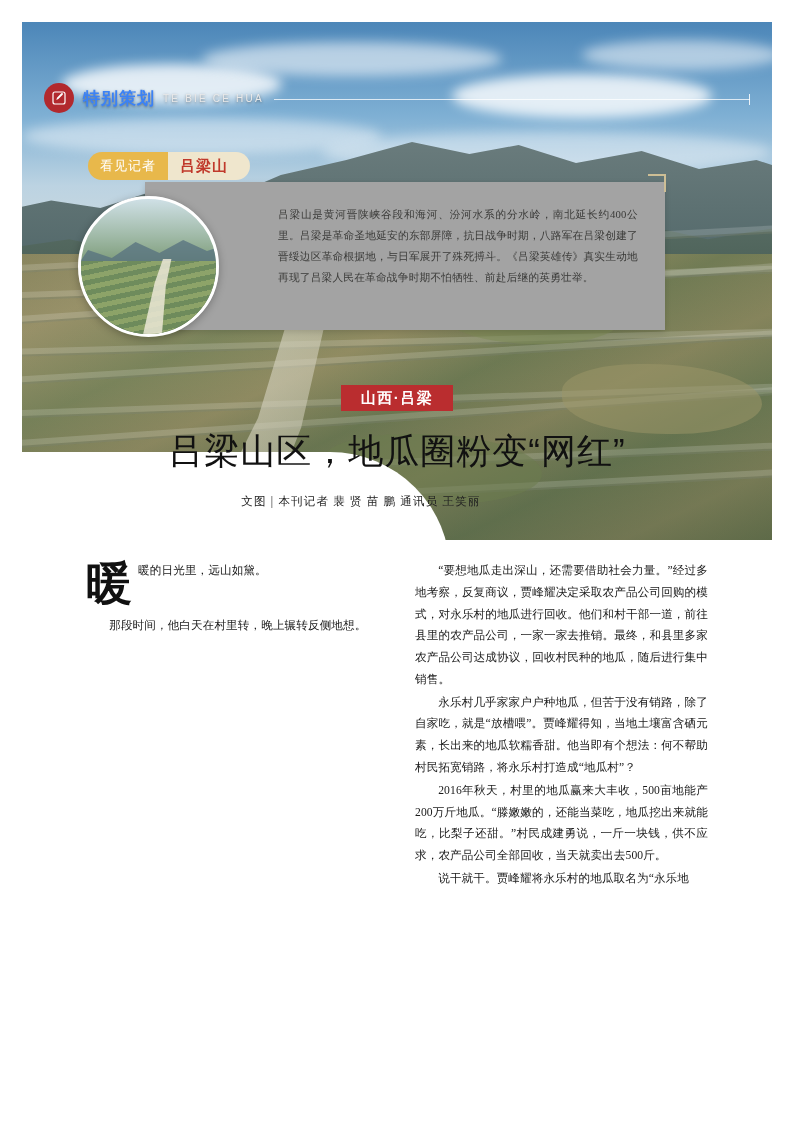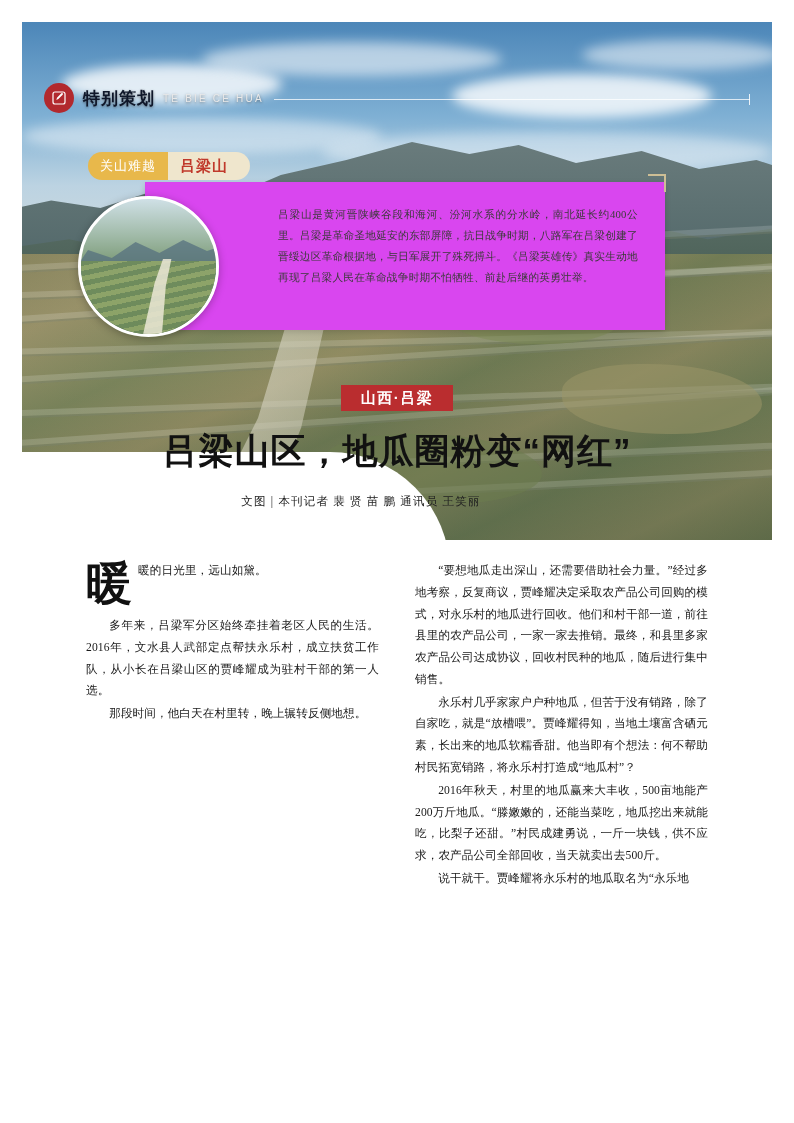--- a/index.html
+++ b/index.html
@@ -130,21 +130,21 @@
     width: 30px; height: 30px;
     border-radius: 50%;
     background: #b2292e;
     display: flex;
     align-items: center;
     justify-content: center;
     flex: 0 0 auto;
   }
   .hdr-badge svg { display:block; }
   .hdr-title {
-    color: #0f172a;
+    color: #3b82f6;
     font-size: 17px;
     font-weight: bold;
     letter-spacing: 1px;
     margin-left: 9px;
     font-family: "Liberation Sans", sans-serif;
     text-shadow: 0 1px 3px rgba(0,0,0,.45);
   }
   .hdr-pinyin {
     color: #e9e9e9;
     font-size: 10px;
@@ -204,21 +204,21 @@
     letter-spacing: 1px;
   }
 
   
   .info-card {
     position: absolute;
     left: 145px;
     top: 182px;
     width: 520px;
     height: 148px;
-    background: #d946ef;
+    background: #a3a3a3;
     z-index: 4;
     box-shadow: 0 2px 6px rgba(0,0,0,.15);
   }
   .info-card::after {
     content: "";
     position: absolute;
     right: -1px; top: -8px;
     width: 16px; height: 16px;
     border-top: 2px solid #cdbe95;
     border-right: 2px solid #cdbe95;
@@ -281,21 +281,21 @@
     letter-spacing: 1.5px;
     z-index: 6;
   }
   .main-title {
     position: absolute;
     left: 0;
     top: 428px;
     width: 794px;
     text-align: center;
     font-size: 35px;
-    font-weight: bold;
+    font-weight: normal;
     color: #111111;
     letter-spacing: 1px;
     font-family: "Liberation Sans", sans-serif;
     z-index: 6;
   }
   .byline {
     position: absolute;
     left: 0;
     top: 494px;
     width: 722px;
@@ -394,21 +394,21 @@
         <rect x="3" y="3" width="18" height="18" rx="3"></rect>
         <path d="M8 15l1-3.5L15.5 5a1.4 1.4 0 0 1 2 2L11 13.5 8 15z" fill="#ffffff" stroke="none"></path>
       </svg>
     </div>
     <div class="hdr-title">特别策划</div>
     <div class="hdr-pinyin">TE BIE CE HUA</div>
     <div class="hdr-rule"></div>
   </div>
 
   <div class="bg-tab">
-    <div class="bg-tab-left">关山难越</div>
+    <div class="bg-tab-left">看见记者</div>
     <div class="bg-tab-right">吕梁山</div>
   </div>
 
   <div class="info-card">
     <div class="info-text">吕梁山是黄河晋陕峡谷段和海河、汾河水系的分水岭，南北延长约400公里。吕梁是革命圣地延安的东部屏障，抗日战争时期，八路军在吕梁创建了晋绥边区革命根据地，与日军展开了殊死搏斗。《吕梁英雄传》真实生动地再现了吕梁人民在革命战争时期不怕牺牲、前赴后继的英勇壮举。</div>
   </div>
   <div class="info-photo">
     <div class="ip-hill"></div>
     <div class="ip-field"></div>
     <div class="ip-road"></div>
@@ -416,21 +416,20 @@
 
   <div class="loc-tag">山西·吕梁</div>
   <div class="main-title">吕梁山区，地瓜圈粉变“网红”</div>
   <div class="byline">文图 | 本刊记者  裴 贤  苗 鹏  通讯员  王笑丽</div>
 
   <div class="cols">
     <div class="col">
       <p class="dropcap-para noindent">
         <span class="dropcap">暖</span><span>暖的日光里，远山如黛。</span>
       </p>
-      <p>多年来，吕梁军分区始终牵挂着老区人民的生活。2016年，文水县人武部定点帮扶永乐村，成立扶贫工作队，从小长在吕梁山区的贾峰耀成为驻村干部的第一人选。</p>
       <p>那段时间，他白天在村里转，晚上辗转反侧地想。</p>
     </div>
     <div class="col">
       <p>“要想地瓜走出深山，还需要借助社会力量。”经过多地考察，反复商议，贾峰耀决定采取农产品公司回购的模式，对永乐村的地瓜进行回收。他们和村干部一道，前往县里的农产品公司，一家一家去推销。最终，和县里多家农产品公司达成协议，回收村民种的地瓜，随后进行集中销售。</p>
       <p>永乐村几乎家家户户种地瓜，但苦于没有销路，除了自家吃，就是“放槽喂”。贾峰耀得知，当地土壤富含硒元素，长出来的地瓜软糯香甜。他当即有个想法：何不帮助村民拓宽销路，将永乐村打造成“地瓜村”？</p>
       <p>2016年秋天，村里的地瓜赢来大丰收，500亩地能产200万斤地瓜。“滕嫩嫩的，还能当菜吃，地瓜挖出来就能吃，比梨子还甜。”村民成建勇说，一斤一块钱，供不应求，农产品公司全部回收，当天就卖出去500斤。</p>
       <p>说干就干。贾峰耀将永乐村的地瓜取名为“永乐地</p>
     </div>
   </div>
 

